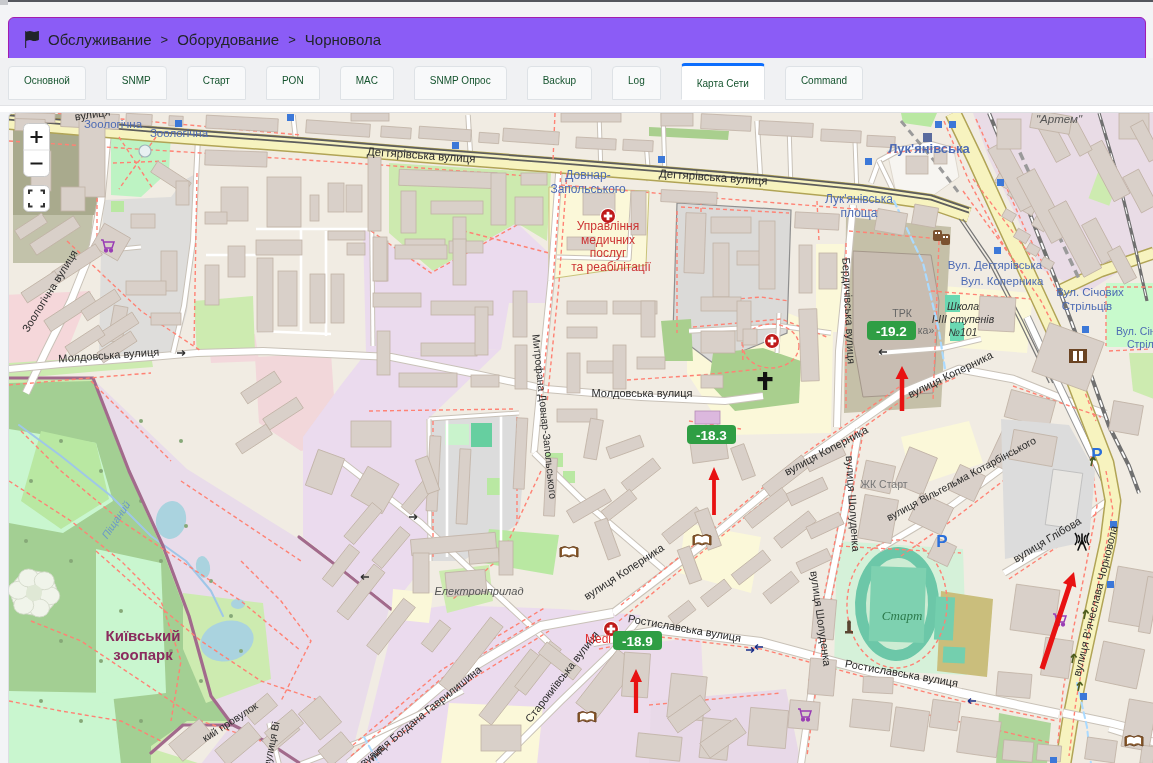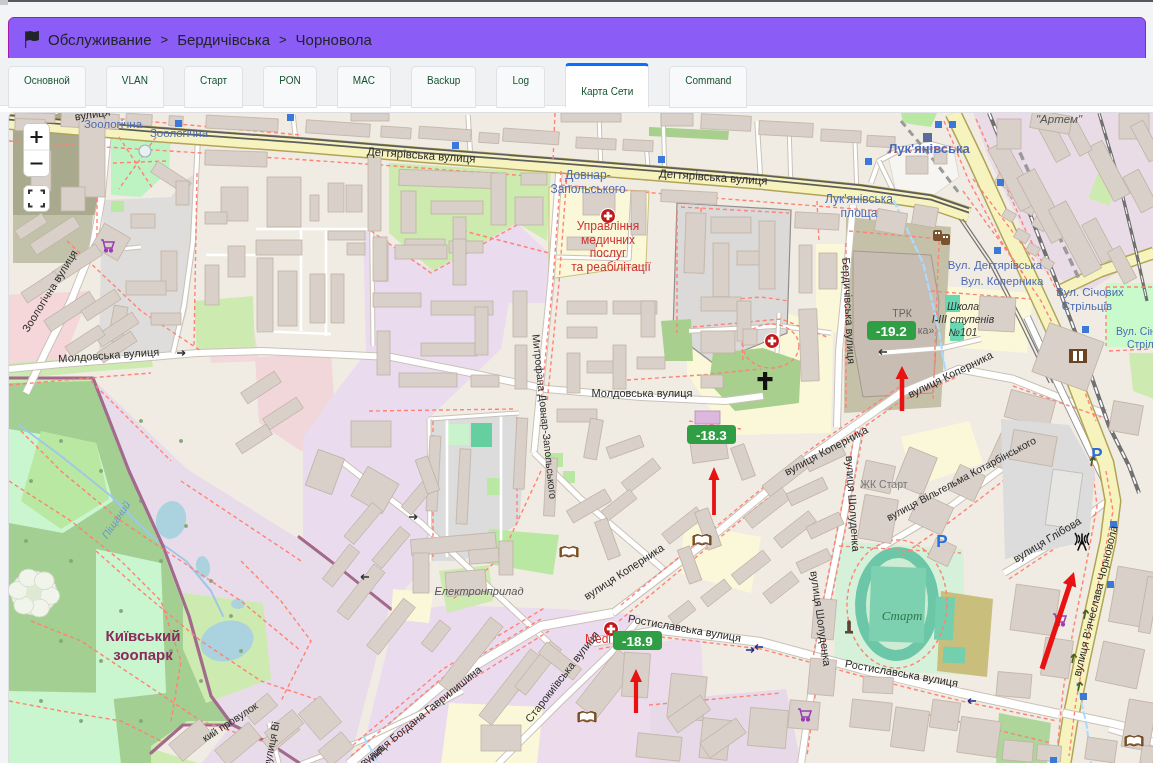--- a/index.html
+++ b/index.html
@@ -9,49 +9,50 @@
  border:1px solid #a21caf;border-radius:6px;box-shadow:0 1px 2px rgba(0,0,0,.04);}
 .crumb{position:absolute;left:14px;top:13px;font-size:15px;color:#212529;display:flex;align-items:center;}
 .crumb .sep{margin:0 9px;color:#212529;font-size:13px;}
 .flag{margin-right:8px;margin-top:0px;}
 .gapstrip{position:absolute;left:0;top:105px;width:1153px;height:7px;background:#fff;}
 .tabbar{position:absolute;left:0;top:58px;width:1153px;height:47px;background:#f0f1f3;
  border-bottom:1px solid #e2e3e6;}
 .tabs{position:absolute;left:8px;top:8px;display:flex;}
 .tab{font-size:10px;color:#14532d;background:#f8f9fa;border:1px solid #dee2e6;
  padding:8px 15px 9px 15px;border-radius:4px 4px 0 0;margin-right:20px;white-space:nowrap;}
-.tab.active{background:#fff;border-top:3px solid #0d6efd;padding-top:20px;border-bottom-color:#fff;
+.tab.active{background:#fff;border-top:3px solid #0d6efd;padding-top:12px;border-bottom-color:#fff;
  margin-top:-3px;padding-bottom:10px;}
 .mapwrap{position:absolute;left:8px;top:112px;width:1145px;height:651px;
  border-left:1px solid #dcdee2;border-top:1px solid #dcdee2;border-radius:6px 0 0 0;overflow:hidden;}
 svg text{user-select:none}
 </style></head>
 <body>
 <div class="topline"></div>
 <div class="topcorner"></div>
 <div class="crumbcard">
  <div class="crumb">
   <svg class="flag" width="17" height="17" viewBox="0 0 16 16" fill="#212529">
    <path d="M14.778.085A.5.5 0 0 1 15 .5V8a.5.5 0 0 1-.314.464L14.5 8l.186.464-.003.001-.006.003-.023.009a12 12 0 0 1-.397.15c-.264.095-.631.223-1.047.35-.816.252-1.879.523-2.71.523-.847 0-1.548-.28-2.158-.525l-.028-.01C7.68 8.71 7.14 8.5 6.5 8.5c-.7 0-1.638.23-2.437.477A20 20 0 0 0 3 9.342V15.5a.5.5 0 0 1-1 0V.5a.5.5 0 0 1 1 0v.282c.226-.079.496-.17.79-.26C4.606.272 5.67 0 6.5 0c.84 0 1.524.277 2.121.519l.043.018C9.286.788 9.828 1 10.5 1c.7 0 1.638-.23 2.437-.477a20 20 0 0 0 1.349-.476l.019-.007.004-.002h.001"></path>
   </svg>
   <span>Обслуживание</span>
       <span class="sep">&gt;</span>
-      <span>Бердичівська</span>
+      <span>Оборудование</span>
       <span class="sep">&gt;</span>
       <span>Чорновола</span>
  </div>
 </div>
 <div class="gapstrip"></div>
 <div class="tabbar">
     <div class="tabs">
       <div class="tab">Основной</div>
-      <div class="tab">VLAN</div>
+      <div class="tab">SNMP</div>
       <div class="tab">Старт</div>
       <div class="tab">PON</div>
       <div class="tab">MAC</div>
+      <div class="tab">SNMP Опрос</div>
       <div class="tab">Backup</div>
       <div class="tab">Log</div>
       <div class="tab active">Карта Сети</div>
       <div class="tab">Command</div>
     </div>
   </div>
 <div class="mapwrap">
 <svg width="1145" height="651" viewBox="8 112 1145 651">
 <rect x="8.0" y="112.0" width="1145.0" height="651.0" fill="#f1ece3" stroke="none" stroke-width="1"></rect>
 <polygon points="12.0,113.0 100.0,113.0 100.0,157.0 96.0,214.0 12.0,214.0" fill="#a9aa8d" stroke="none" stroke-width="1"></polygon>

